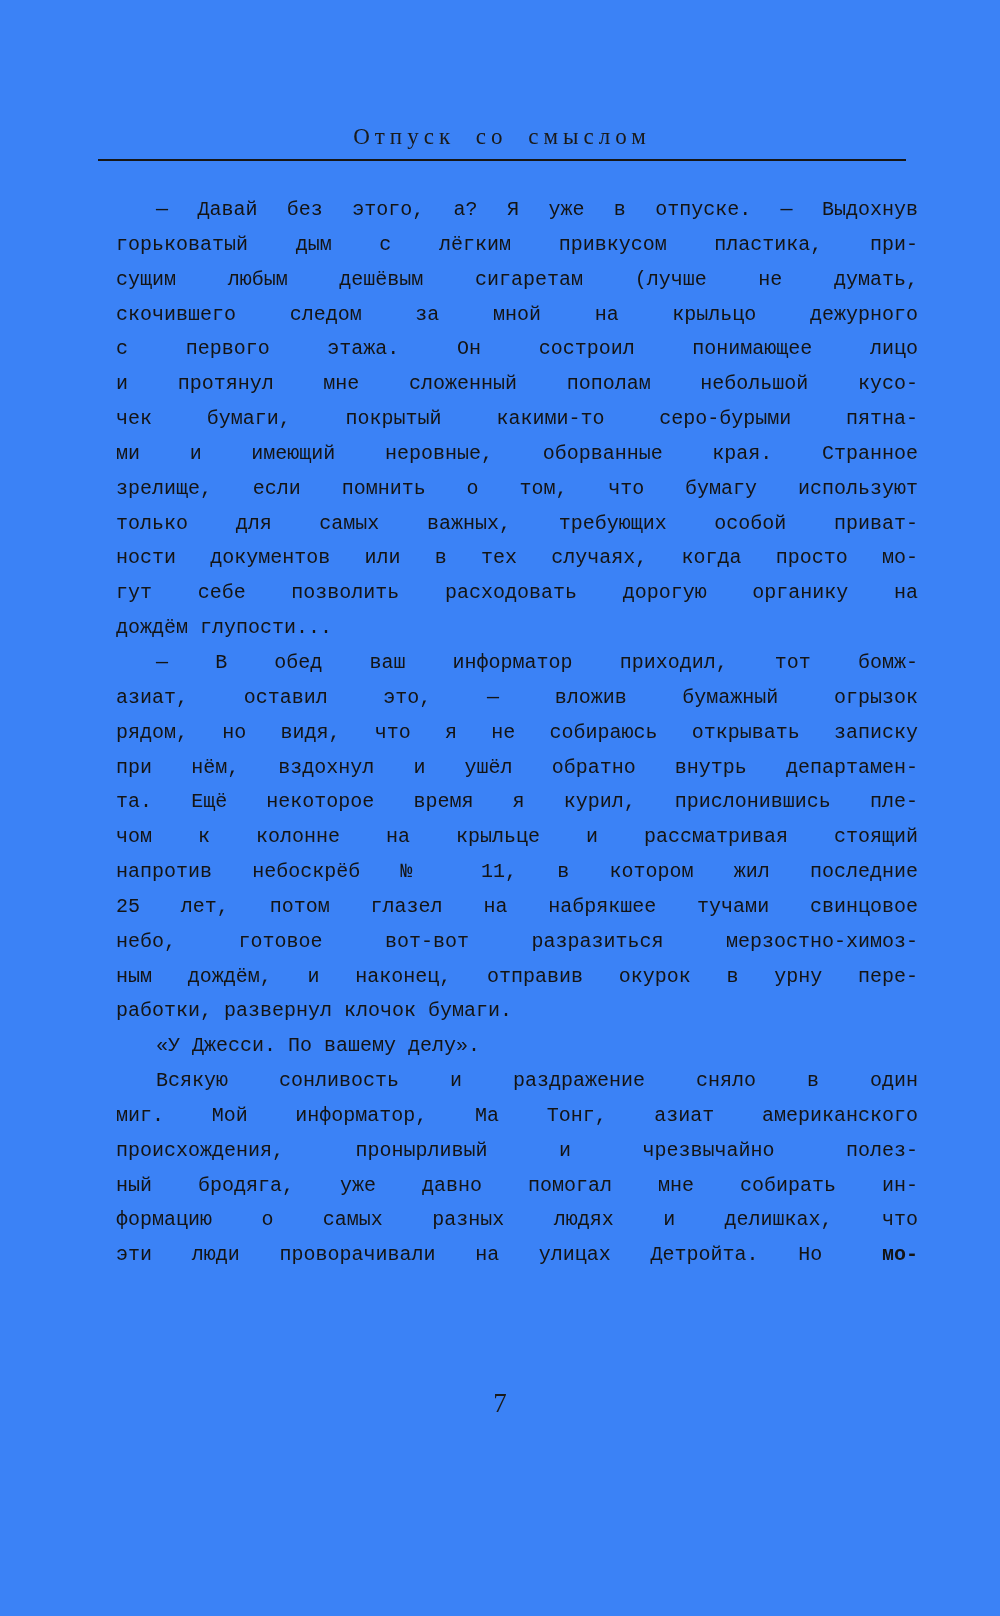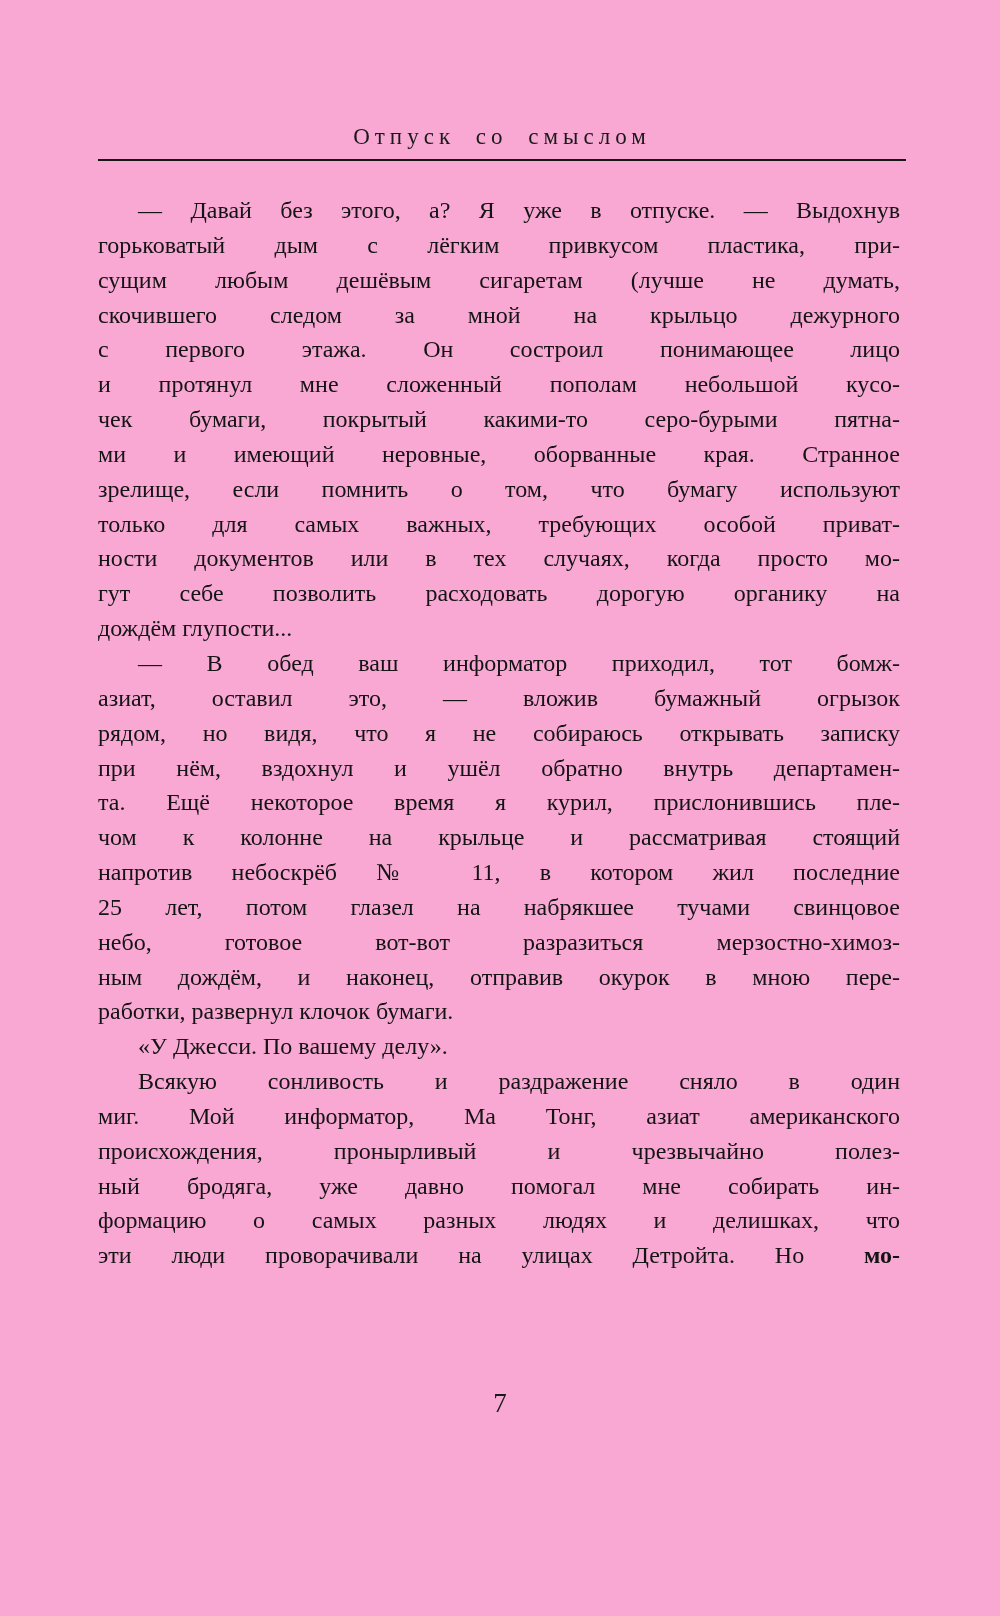--- a/index.html
+++ b/index.html
@@ -4,21 +4,21 @@
 <style>
   html, body {
     margin: 0;
     padding: 0;
     background: #ffffff;
   }
   .page {
     position: relative;
     width: 1000px;
     height: 1616px;
-    background: #f9a8d4;
+    background: #3b82f6;
     color: #141414;
     font-family: "Liberation Serif", serif;
     overflow: hidden;
   }
   .running-header {
     position: absolute;
     top: 124px;
     left: 98px;
     width: 808px;
     text-align: center;
@@ -31,23 +31,24 @@
     position: absolute;
     top: 159px;
     left: 98px;
     width: 808px;
     height: 0;
     border-top: 2px solid #161616;
   }
   .body-text {
     position: absolute;
     top: 193px;
-    left: 98px;
+    left: 116px;
     width: 802px;
-    font-size: 24px;
+    font-size: 20px;
+    font-family: Liberation Mono, monospace;
   }
   .para {
     margin: 0;
     padding: 0;
   }
   .line {
     line-height: 34.85px;
     text-align: justify;
     text-align-last: justify;
     text-justify: inter-word;
@@ -98,21 +99,21 @@
       <div class="para">
         <div class="line first">— В обед ваш информатор приходил, тот бомж-</div>
         <div class="line">азиат, оставил это, — вложив бумажный огрызок</div>
         <div class="line">рядом, но видя, что я не собираюсь открывать записку</div>
         <div class="line">при нём, вздохнул и ушёл обратно внутрь департамен-</div>
         <div class="line">та. Ещё некоторое время я курил, прислонившись пле-</div>
         <div class="line">чом к колонне на крыльце и рассматривая стоящий</div>
         <div class="line">напротив небоскрёб № 11, в котором жил последние</div>
         <div class="line">25 лет, потом глазел на набрякшее тучами свинцовое</div>
         <div class="line">небо, готовое вот-вот разразиться мерзостно-химоз-</div>
-        <div class="line">ным дождём, и наконец, отправив окурок в мною пере-</div>
+        <div class="line">ным дождём, и наконец, отправив окурок в урну пере-</div>
         <div class="line last">работки, развернул клочок бумаги.</div>
       </div>
       <div class="para">
         <div class="line first last">«У Джесси. По вашему делу».</div>
       </div>
       <div class="para">
         <div class="line first">Всякую сонливость и раздражение сняло в один</div>
         <div class="line">миг. Мой информатор, Ма Тонг, азиат американского</div>
         <div class="line">происхождения, пронырливый и чрезвычайно полез-</div>
         <div class="line">ный бродяга, уже давно помогал мне собирать ин-</div>

